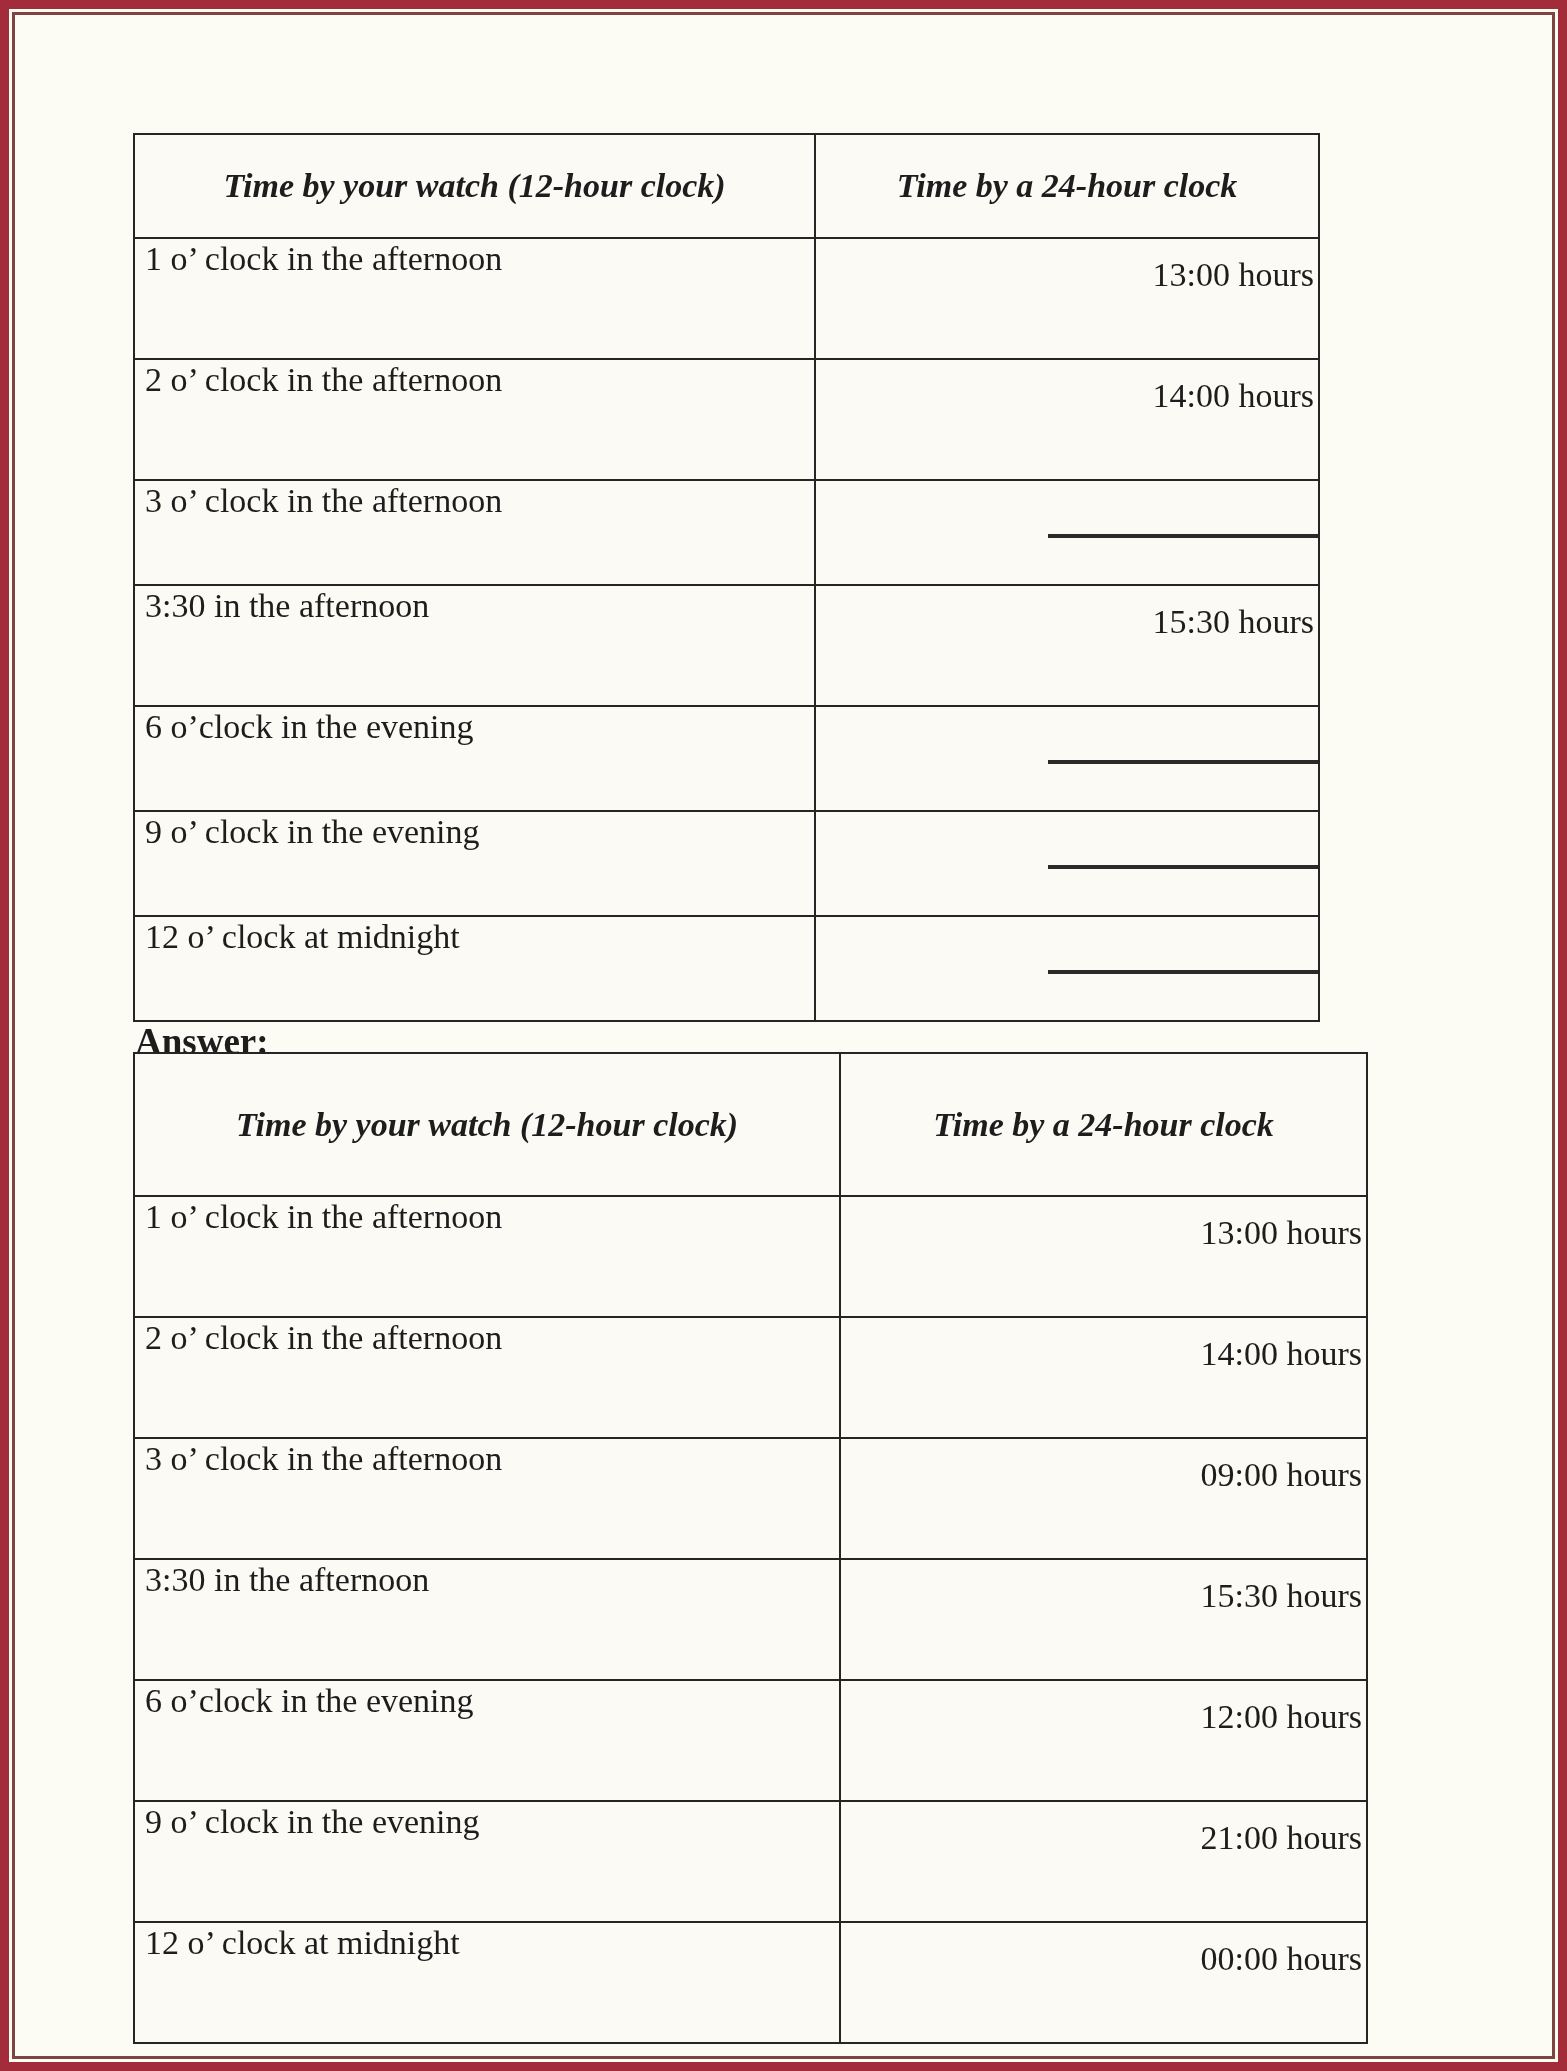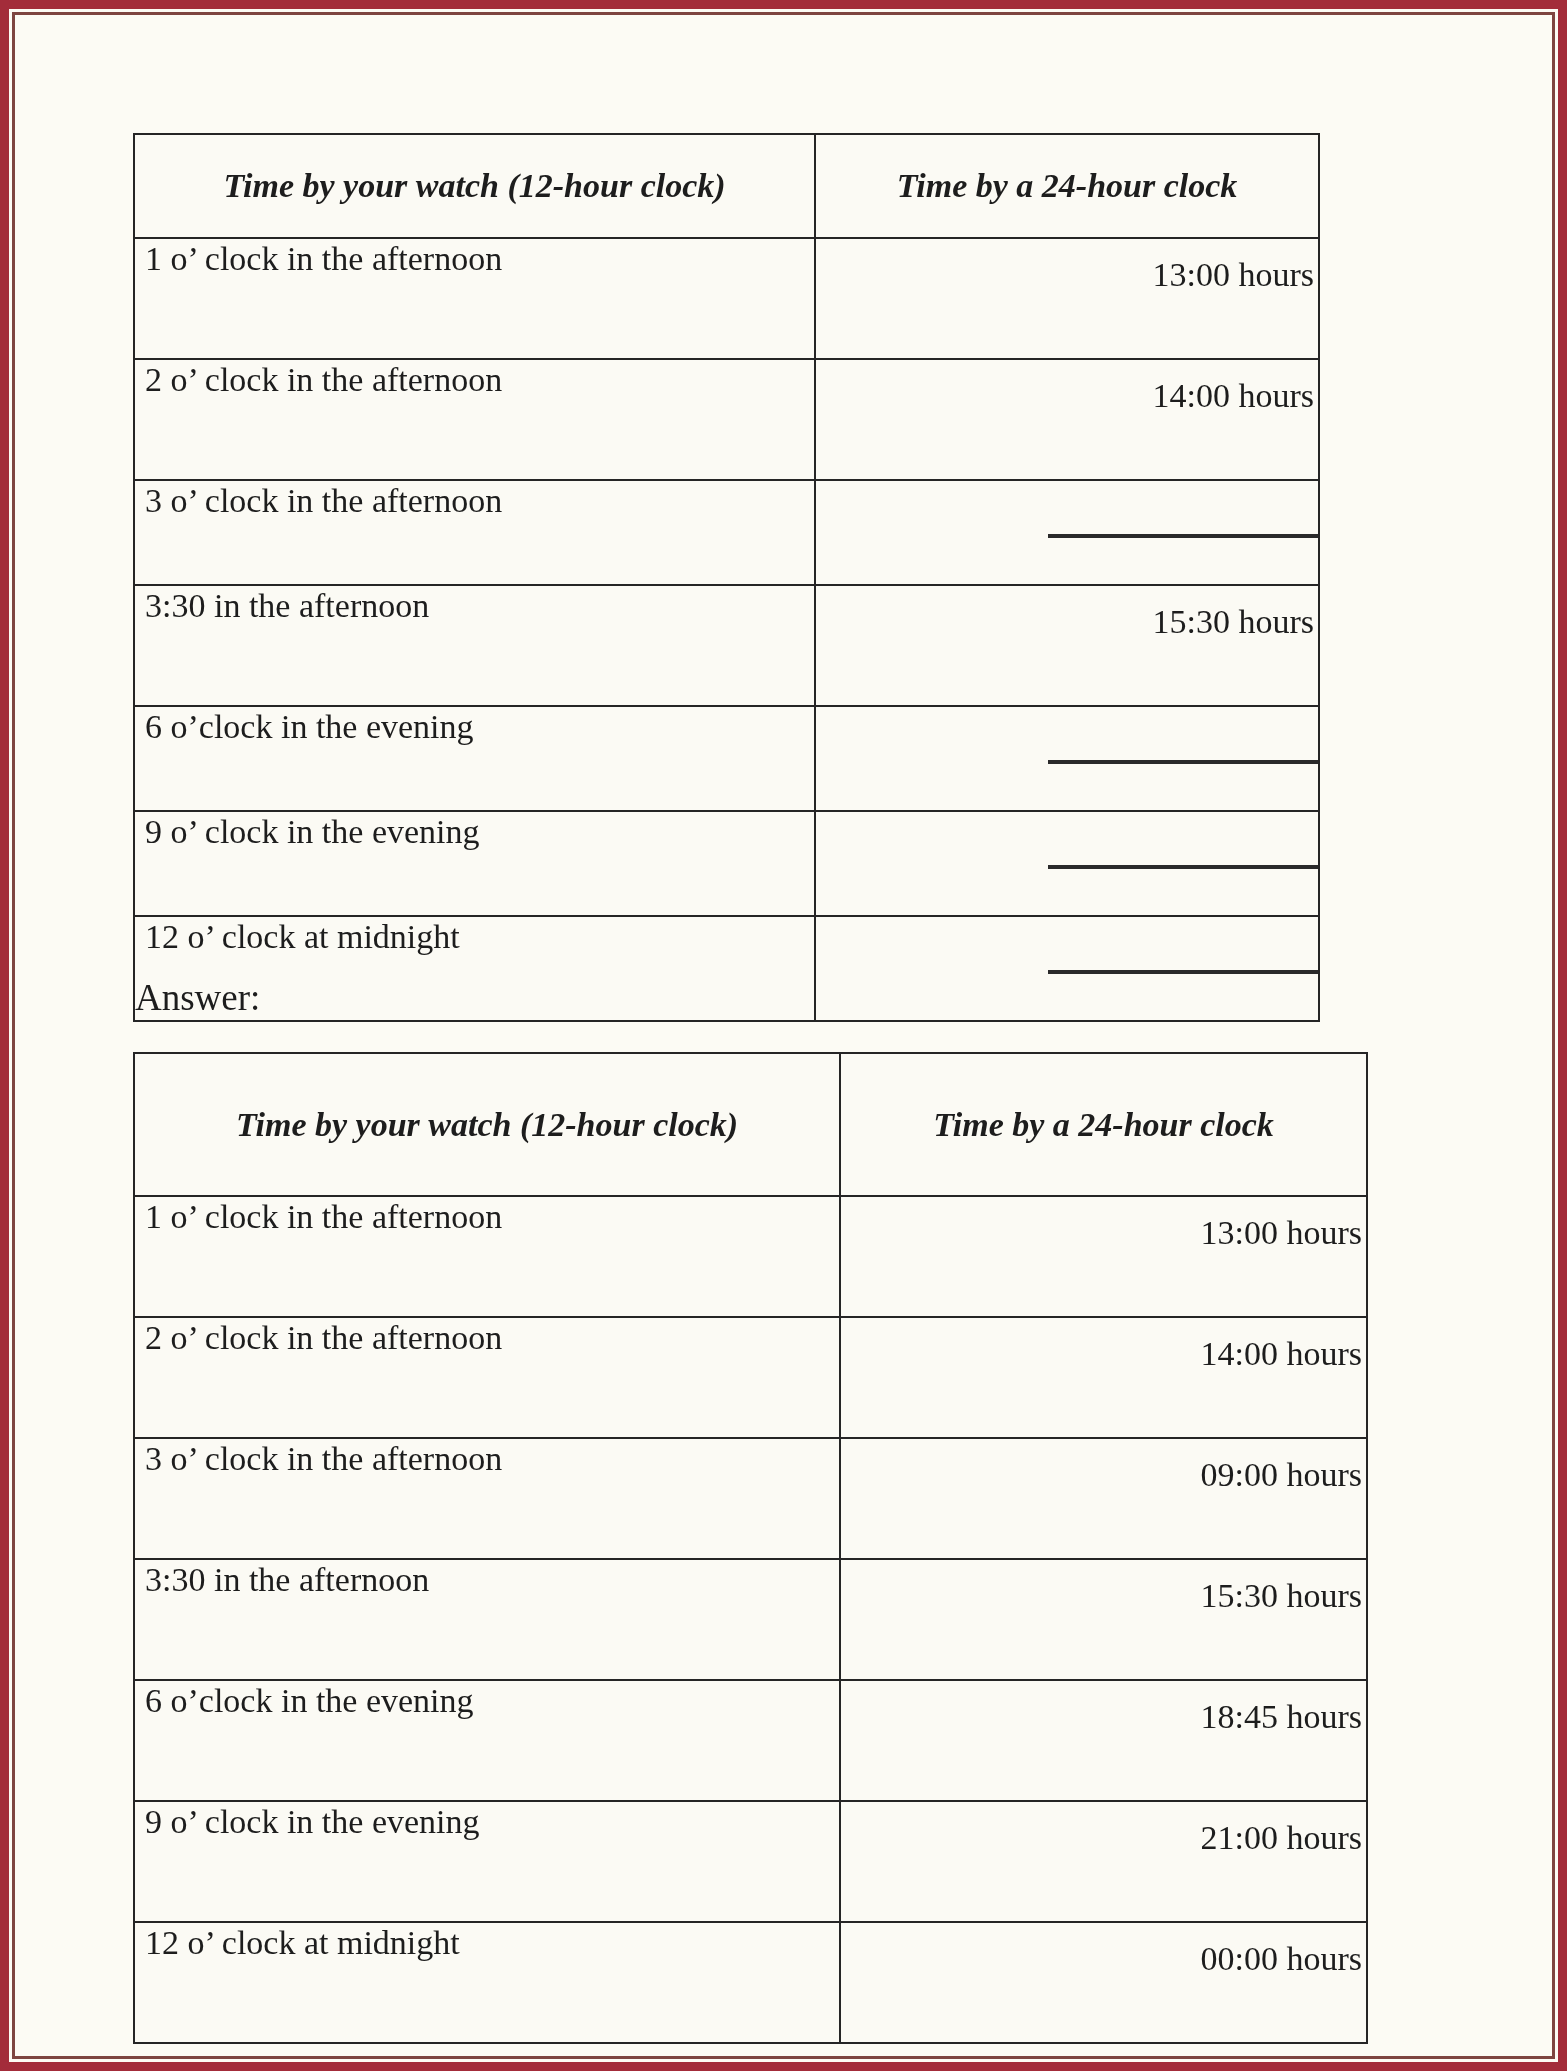--- a/index.html
+++ b/index.html
@@ -61,22 +61,22 @@
     width:270px;height:4px;
     background:#2a2a2a;
     vertical-align:middle;
   }
 
   #table-question{left:133px;top:133px;width:1187px;}
   #table-question th.hdr{height:100px;}
   #table-question td{height:103px;}
 
   #answer-label{
-    position:absolute;left:135px;top:976px;
-    font-size:37px;font-weight:normal;
+    position:absolute;left:135px;top:1020px;
+    font-size:37px;font-weight:bold;
   }
 
   #table-answer{left:133px;top:1052px;width:1235px;}
   #table-answer th.hdr{height:139px;}
   #table-answer td{height:103px;}
 </style>
 </head>
 <body>
 
 <div class="page-bg"></div>
@@ -147,21 +147,21 @@
     <tr>
       <td class="lcell">3 o’ clock in the afternoon</td>
       <td class="rcell">09:00 hours</td>
     </tr>
     <tr>
       <td class="lcell">3:30 in the afternoon</td>
       <td class="rcell">15:30 hours</td>
     </tr>
     <tr>
       <td class="lcell">6 o’clock in the evening</td>
-      <td class="rcell">18:45 hours</td>
+      <td class="rcell">12:00 hours</td>
     </tr>
     <tr>
       <td class="lcell">9 o’ clock in the evening</td>
       <td class="rcell">21:00 hours</td>
     </tr>
     <tr>
       <td class="lcell">12 o’ clock at midnight</td>
       <td class="rcell">00:00 hours</td>
     </tr>
   </tbody>

